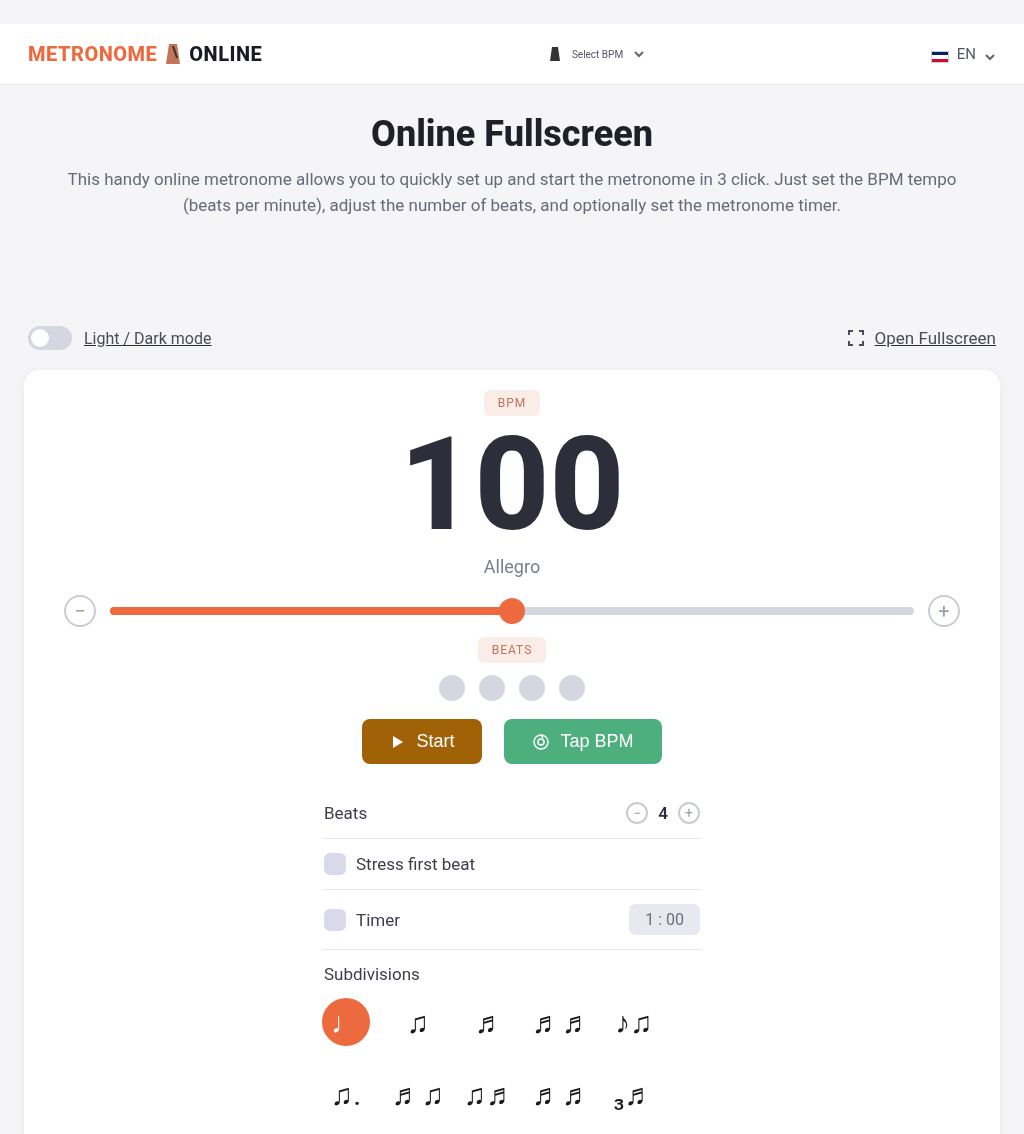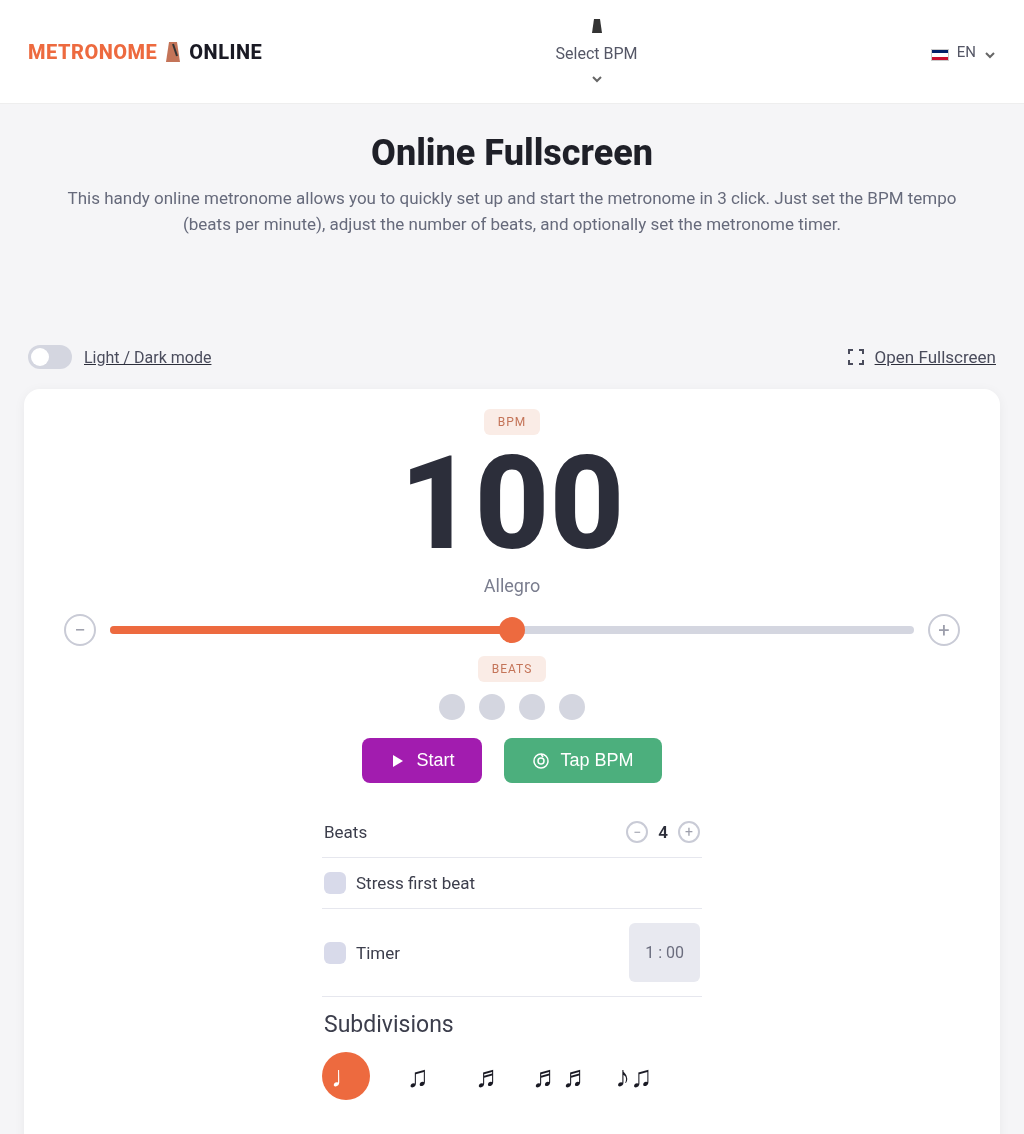--- a/index.html
+++ b/index.html
@@ -9,38 +9,38 @@
   color: #2c2e3a;
   width: 1024px;
 }
 .header {
   display: flex;
   align-items: center;
   justify-content: space-between;
   padding: 18px 28px;
   background: #fff;
   border-bottom: 1px solid #eee;
+  margin-top: 24px;
 }
 .logo {
   display: flex;
   align-items: center;
   gap: 6px;
   font-weight: 800;
   font-size: 20px;
   letter-spacing: 0.5px;
 }
 .logo .orange { color: #ed6a3f; }
 .logo .black { color: #1a1a24; }
 .bpm-select {
   display: flex;
   align-items: center;
   gap: 10px;
   color: #555766;
-  font-size: 16px;
-  flex-direction: column;
+  font-size: 10px;
 }
 .lang {
   display: flex;
   align-items: flex-end;
   gap: 8px;
   color: #555766;
   font-size: 15px;
 }
 .flag {
   width: 18px;
@@ -195,21 +195,21 @@
   display: flex;
   align-items: center;
   gap: 10px;
   padding: 12px 28px;
   border-radius: 8px;
   font-size: 18px;
   color: #fff;
   cursor: pointer;
   border: none;
 }
-.btn-orange { background: #a21caf; }
+.btn-orange { background: #a16207; }
 .btn-green { background: #4caf7d; }
 .settings {
   max-width: 380px;
   margin: 0 auto;
 }
 .setting-row {
   display: flex;
   align-items: center;
   justify-content: space-between;
   padding: 14px 2px;
@@ -240,29 +240,29 @@
   align-items: center;
   justify-content: center;
   color: #9c9eab;
   font-size: 14px;
   cursor: pointer;
   background: #fff;
 }
 .step-val { font-size: 17px; font-weight: 600; }
 .timer-input {
   background: #e8e9f0;
-  padding: 20px 16px;
+  padding: 6px 16px;
   border-radius: 6px;
   color: #6b6d7e;
   font-size: 16px;
 }
 .subdivisions-label {
   padding: 14px 2px 8px;
   color: #3c3e4c;
-  font-size: 23px;
+  font-size: 17px;
 }
 .subdivisions {
   display: flex;
   flex-wrap: wrap;
   gap: 24px 24px;
   padding: 6px 0;
 }
 .sub-item {
   width: 48px; height: 48px;
   display: flex;

